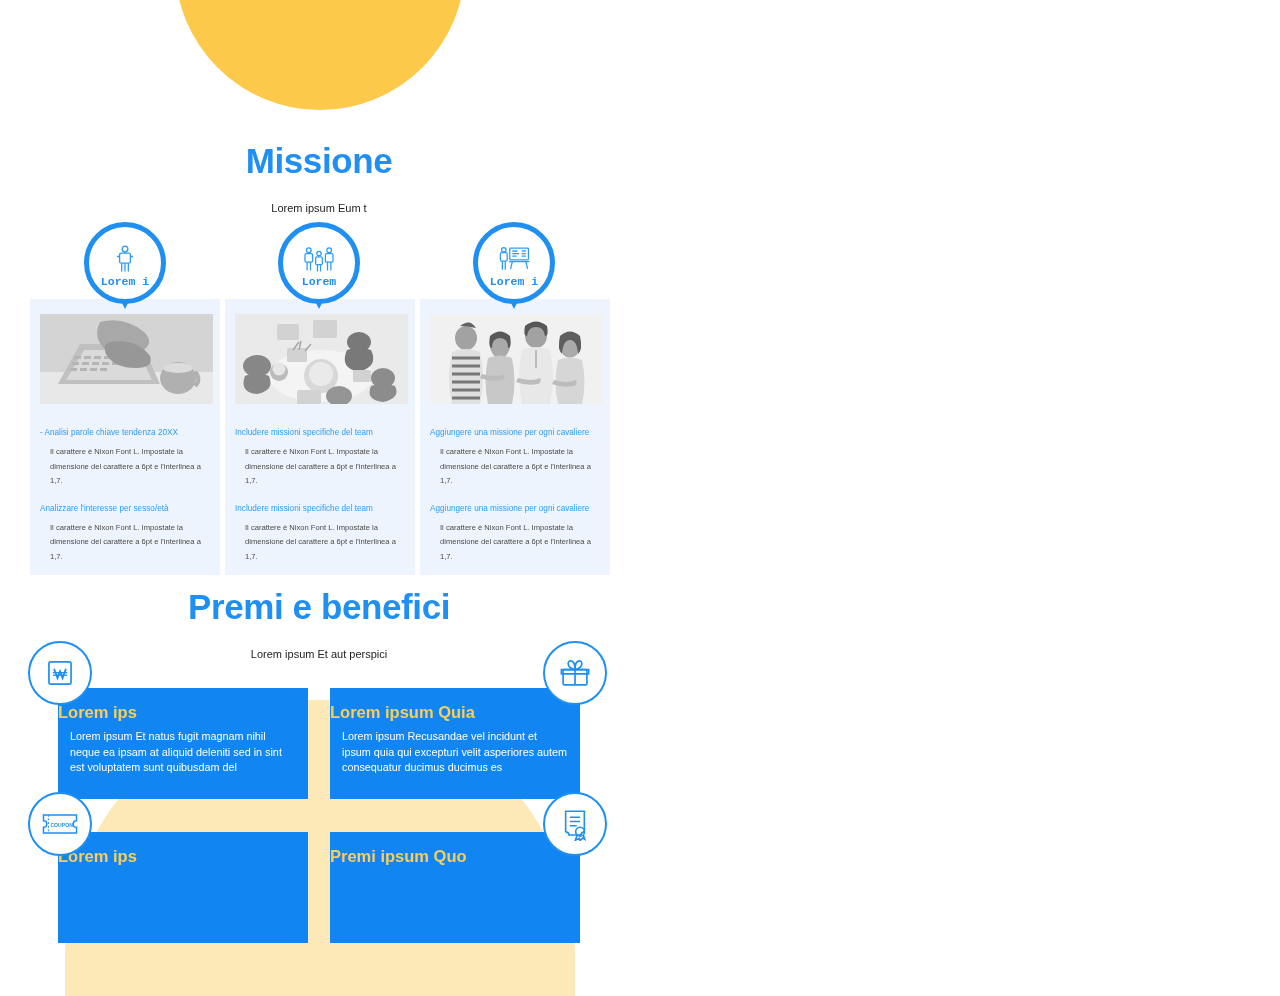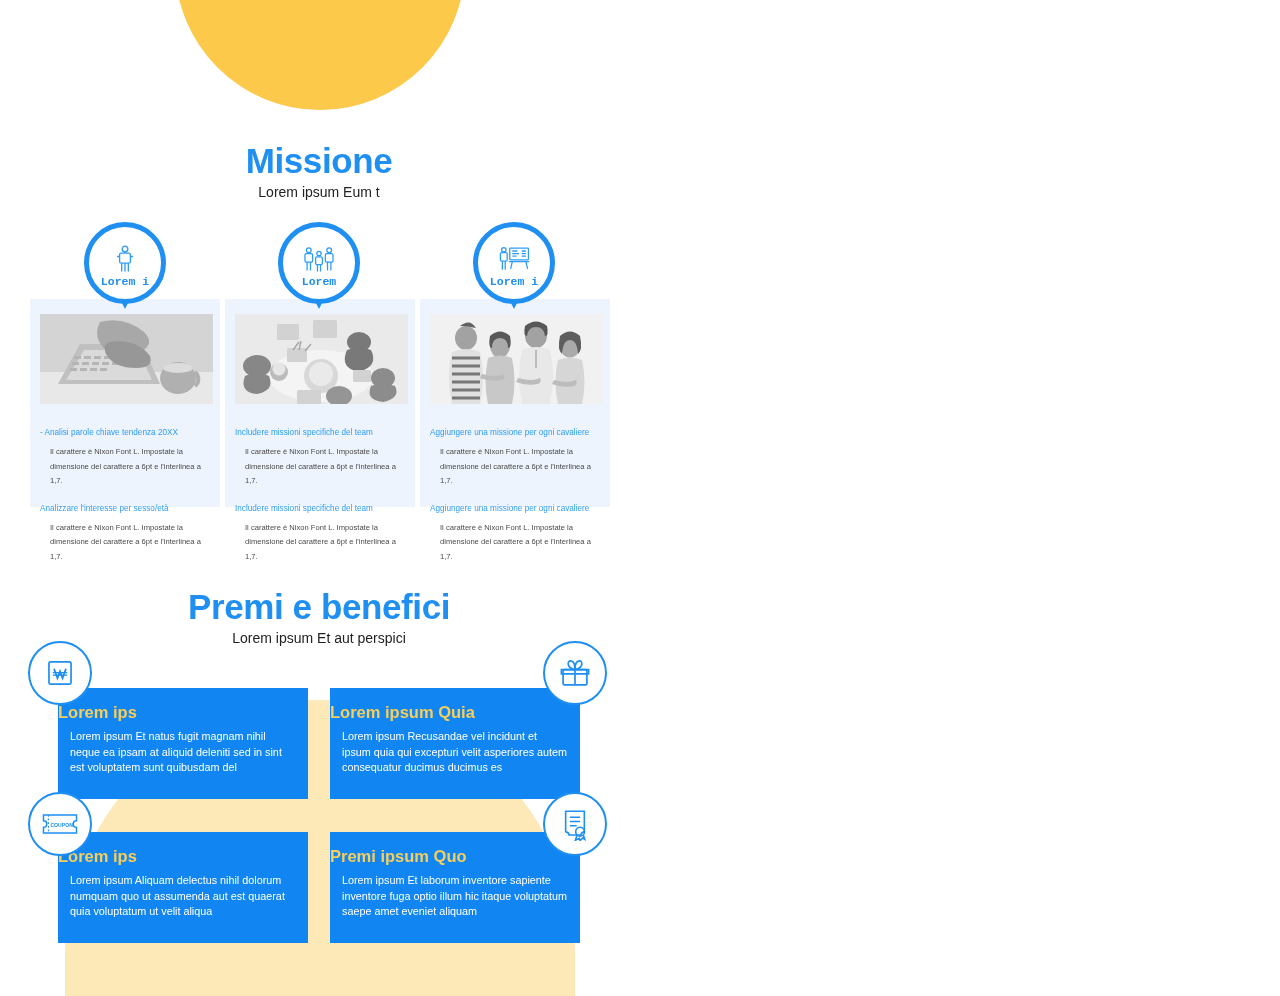--- a/index.html
+++ b/index.html
@@ -42,23 +42,23 @@
   .sec1-head { top: 139px; }
   .sec2-head { top: 585px; }
   .sec-title {
     font-size: 35px;
     font-weight: bold;
     color: #1F8FF2;
     letter-spacing: -0.4px;
     line-height: 44px;
   }
   .sec-sub {
-    font-size: 14px;
+    font-size: 11px;
     color: #222222;
-    margin-top: 0;
+    margin-top: 16px;
     line-height: 18px;
   }
 
   
   .pin {
     position: absolute;
     width: 82px;
     height: 92px;
     z-index: 6;
     font-family: Liberation Mono, monospace;
@@ -100,21 +100,21 @@
 
   .pin-a { left: 84px;  top: 222px; }
   .pin-b { left: 278px; top: 222px; }
   .pin-c { left: 473px; top: 222px; }
 
   
   .mcard {
     position: absolute;
     top: 299px;
     width: 190px;
-    height: 208px;
+    height: 276px;
     background: #EDF4FD;
     z-index: 2;
   }
   .mcard-a { left: 30px;  }
   .mcard-b { left: 225px; }
   .mcard-c { left: 420px; }
 
   .mphoto {
     position: absolute;
     left: 10px;
@@ -415,25 +415,23 @@
   <div class="bcard bcard-1">
     <div class="b-title">Lorem ips</div>
     <div class="b-text">Lorem ipsum Et natus fugit magnam nihil neque ea ipsam at aliquid deleniti sed in sint est voluptatem sunt quibusdam del</div>
   </div>
   <div class="bcard bcard-2">
     <div class="b-title">Lorem ipsum Quia</div>
     <div class="b-text">Lorem ipsum Recusandae vel incidunt et ipsum quia qui excepturi velit asperiores autem consequatur ducimus ducimus es</div>
   </div>
   <div class="bcard bcard-3">
     <div class="b-title">Lorem ips</div>
-    <div class="b-text">Lorem ipsum Aliquam delectus nihil dolorum numquam quo ut assumenda aut est quaerat quia voluptatum ut velit aliqua</div>
   </div>
   <div class="bcard bcard-4">
     <div class="b-title">Premi ipsum Quo</div>
-    <div class="b-text">Lorem ipsum Et laborum inventore sapiente inventore fuga optio illum hic itaque voluptatum saepe amet eveniet aliquam</div>
   </div>
 
   <div class="bico bico-1">
     <svg viewBox="0 0 40 40" width="34" height="34" fill="none" stroke="#1F8FF2" stroke-width="2">
       <rect x="7" y="7" width="26" height="26" rx="2"></rect>
       <path d="M13 15 L17 26 L20 18 L23 26 L27 15" stroke-width="2.2"></path>
       <path d="M11.5 19.5 H28.5 M11.5 22.5 H28.5" stroke-width="1.6"></path>
     </svg>
   </div>
 

